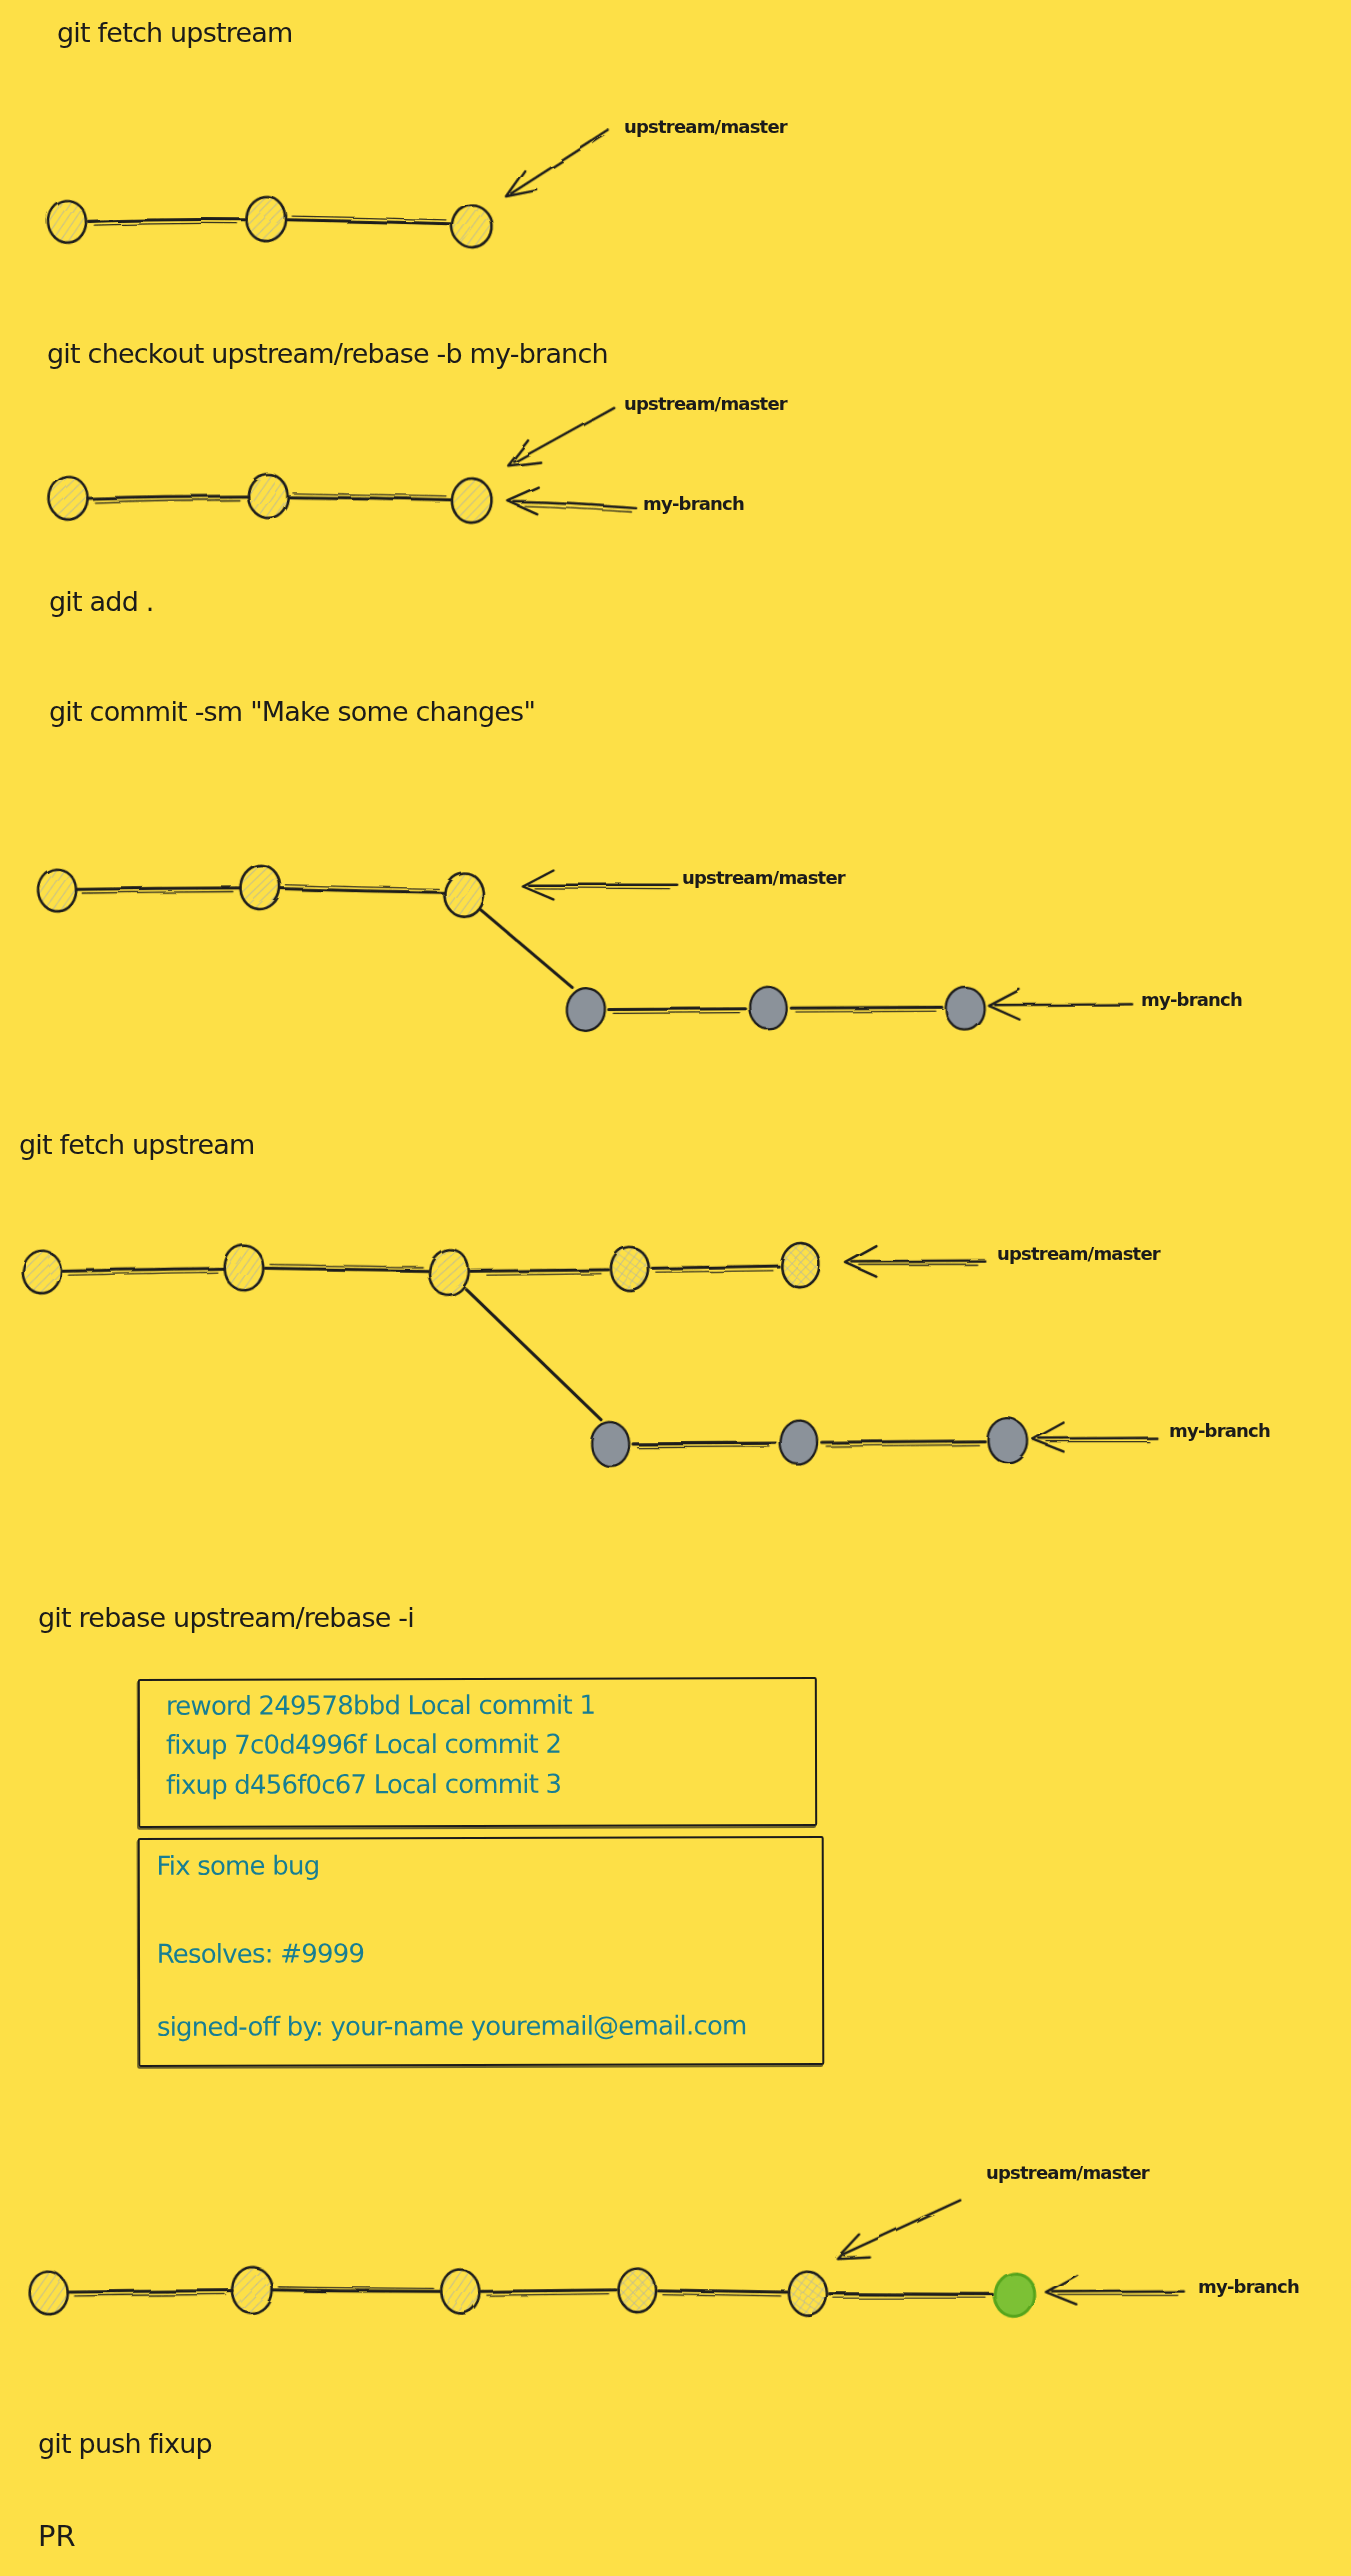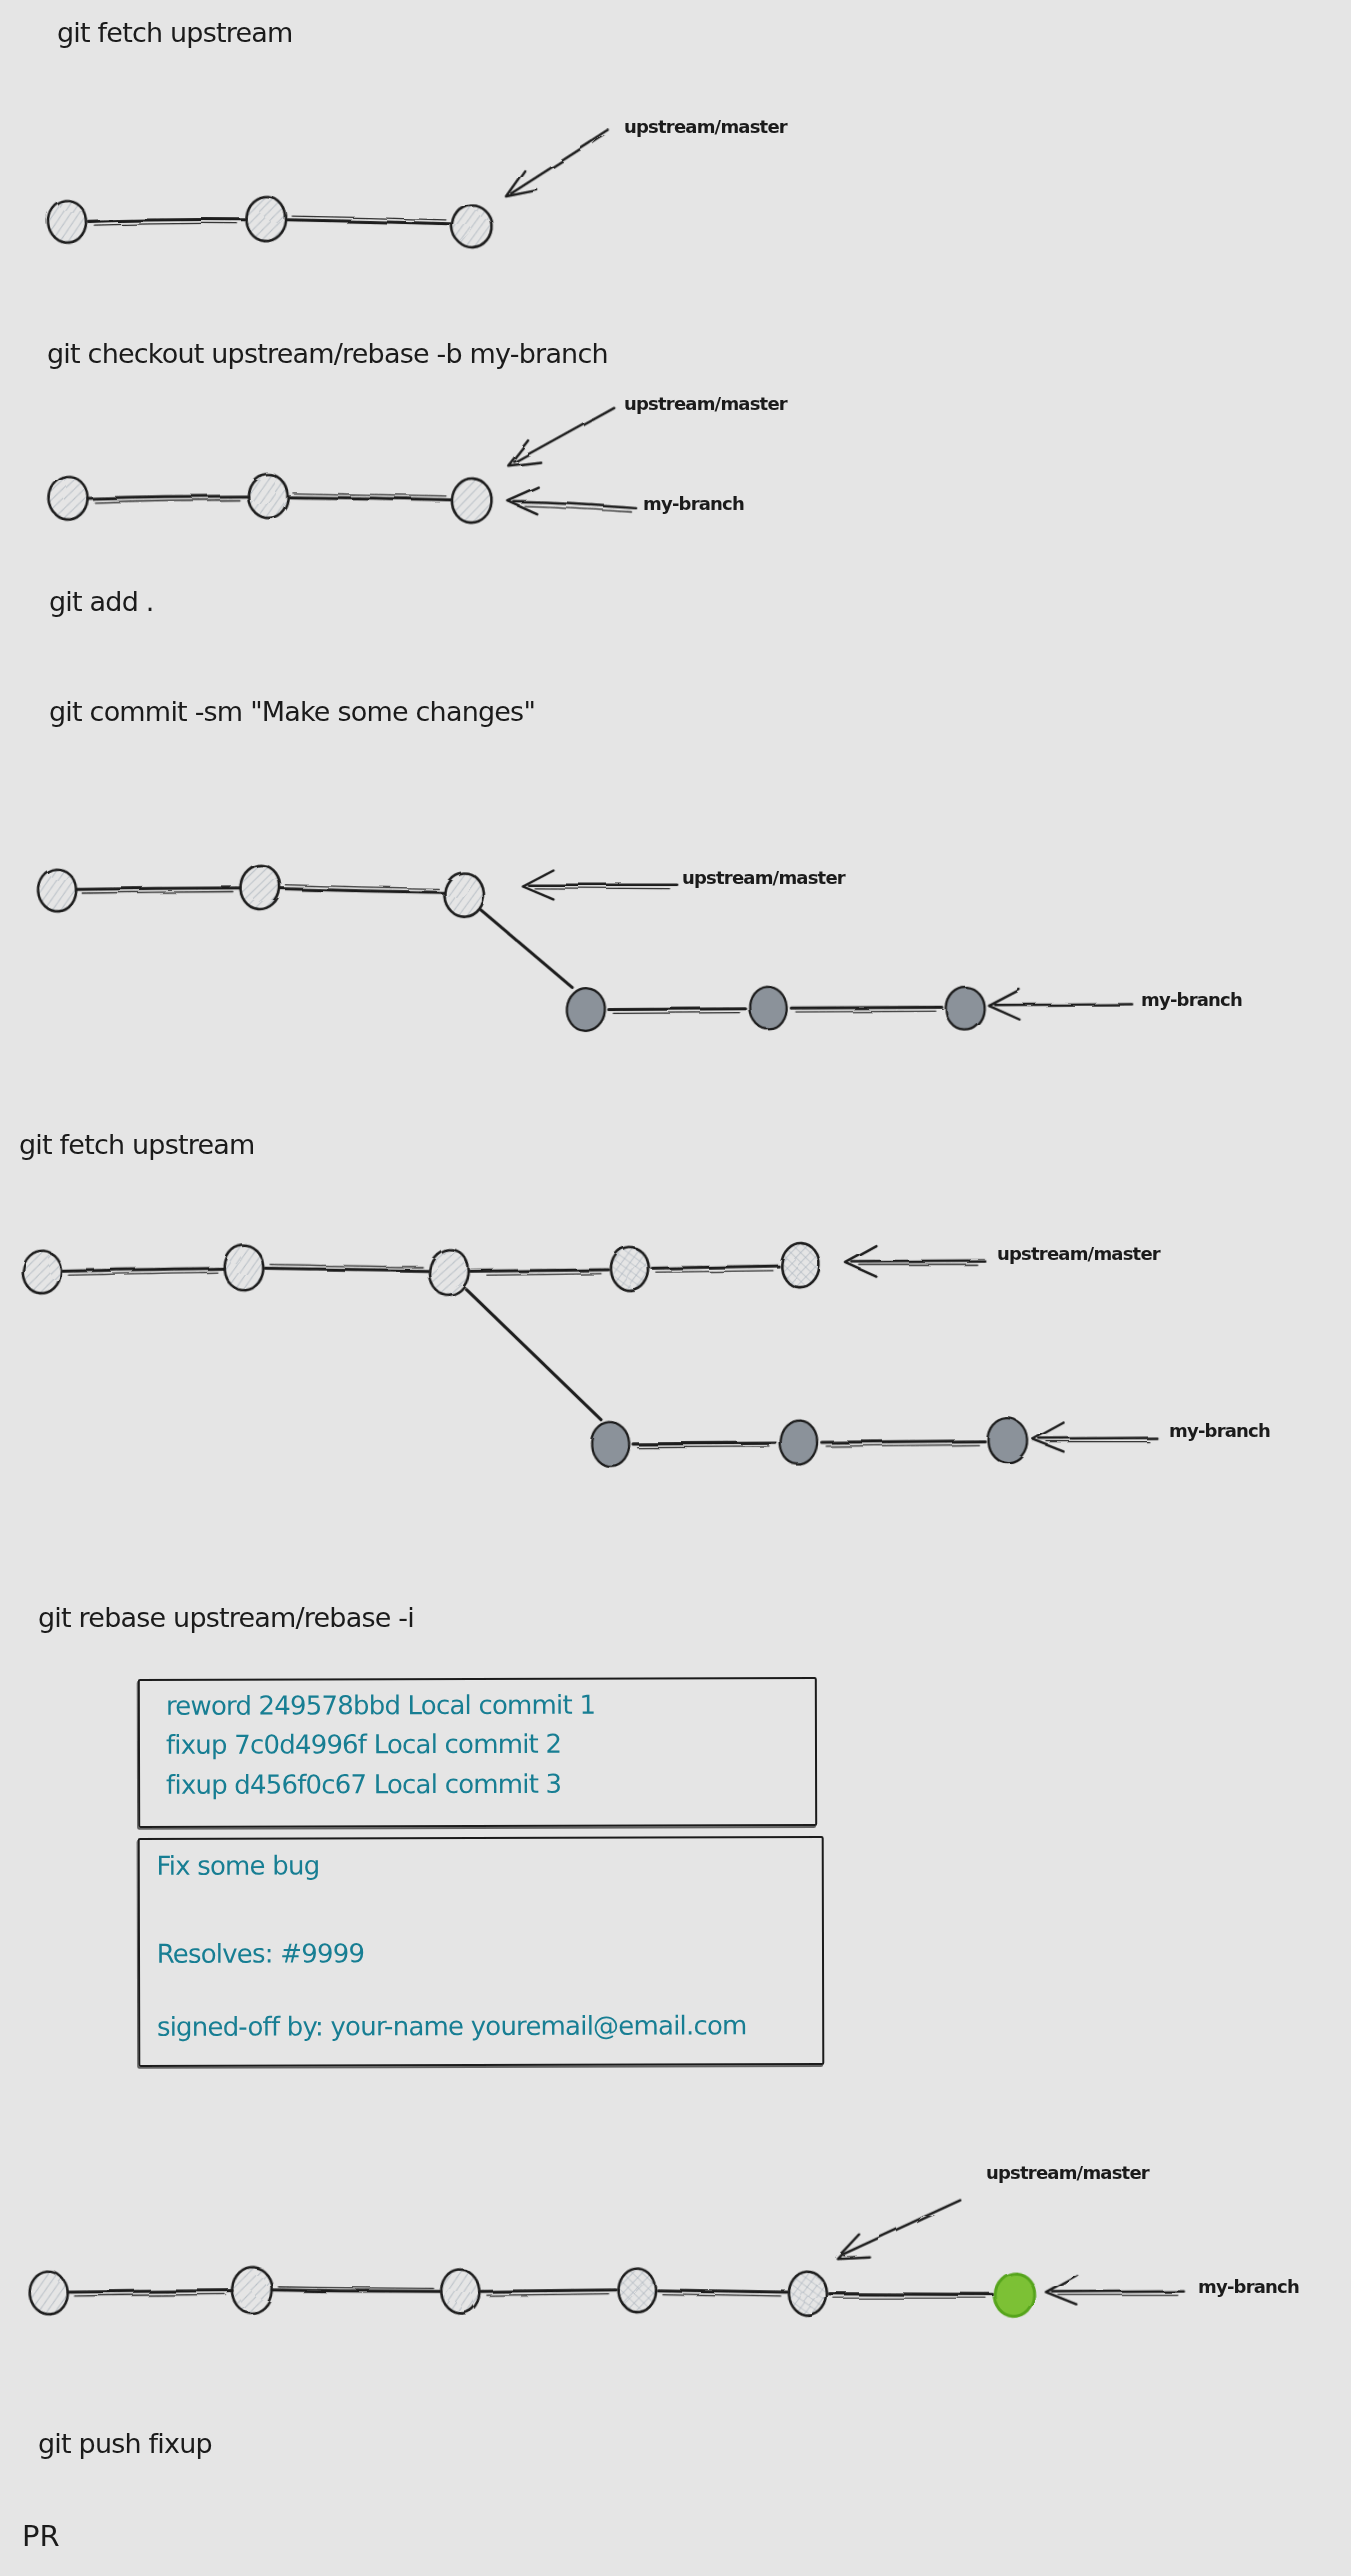--- a/index.html
+++ b/index.html
@@ -1,19 +1,19 @@
 <!DOCTYPE html>
 <html style="font-size:12px"><head>
 <meta charset="utf-8">
 <style>
   html,body{margin:0;padding:0;background:#ffffff;}
   .page{
     position:relative;
     width:1352px;height:2576px;
-    background:#e5e5e5;
+    background:#fde047;
     font-family:"DejaVu Sans", sans-serif;
     color:#1b1b1b;
     overflow:hidden;
   }
   .layer{position:absolute;left:0;top:0;width:1352px;height:2576px;}
   svg.layer{z-index:0;}
   .txt{position:absolute;z-index:1;white-space:nowrap;}
   .cmd{font-size:27px;letter-spacing:-0.8px;line-height:1.15;font-weight:500;}
   .lbl{font-size:18px;letter-spacing:-0.8px;font-weight:700;}
   .pr{font-size:29px;letter-spacing:0;}
@@ -190,16 +190,16 @@
   <div class="sketchbox" style="left:138px;top:1837px;width:682px;height:225px;color:#177e93">
     <div class="boxline" style="left:16.7px;top:11px">Fix some bug</div>
     <div class="boxline" style="left:16.7px;top:99px">Resolves: #9999</div>
     <div class="boxline" style="left:16.7px;top:172px">signed-off by: your-name youremail@email.com</div>
   </div>
 
   <div class="txt lbl" style="left:986px;top:2162px">upstream/master</div>
   <div class="txt lbl" style="left:1198px;top:2276px">my-branch</div>
 
   <div class="txt cmd" style="left:38px;top:2428px">git push fixup</div>
-  <div class="txt cmd pr" style="left:22px;top:2520px">PR</div>
+  <div class="txt cmd pr" style="left:38px;top:2520px">PR</div>
 
 </div>
 
 
 </body></html>

